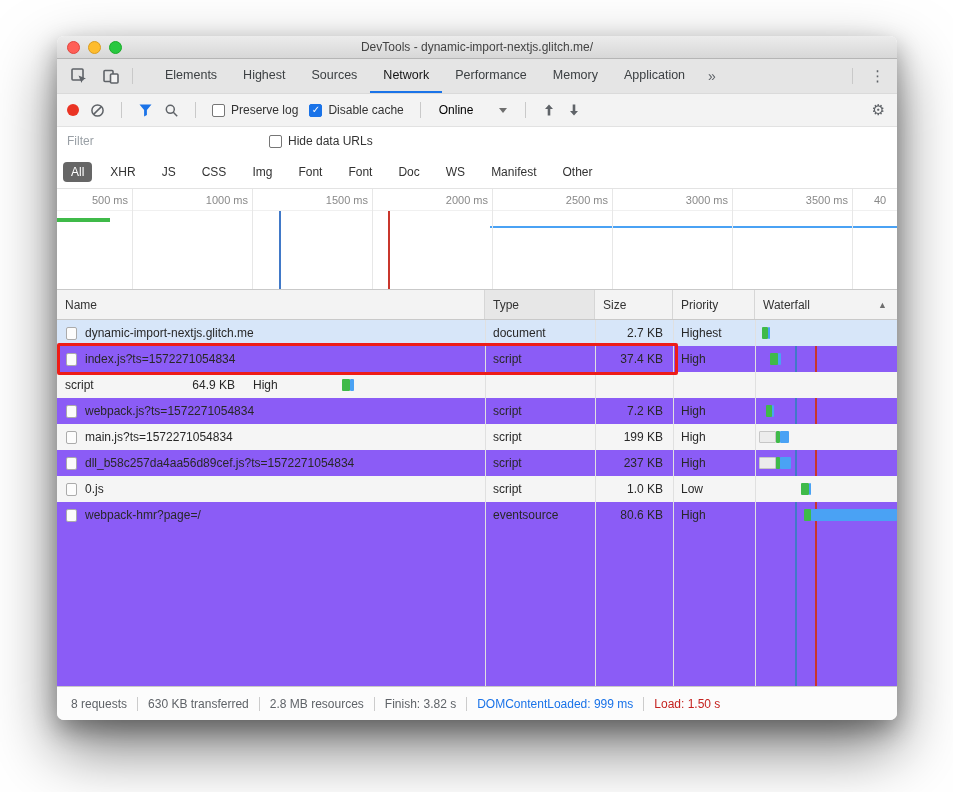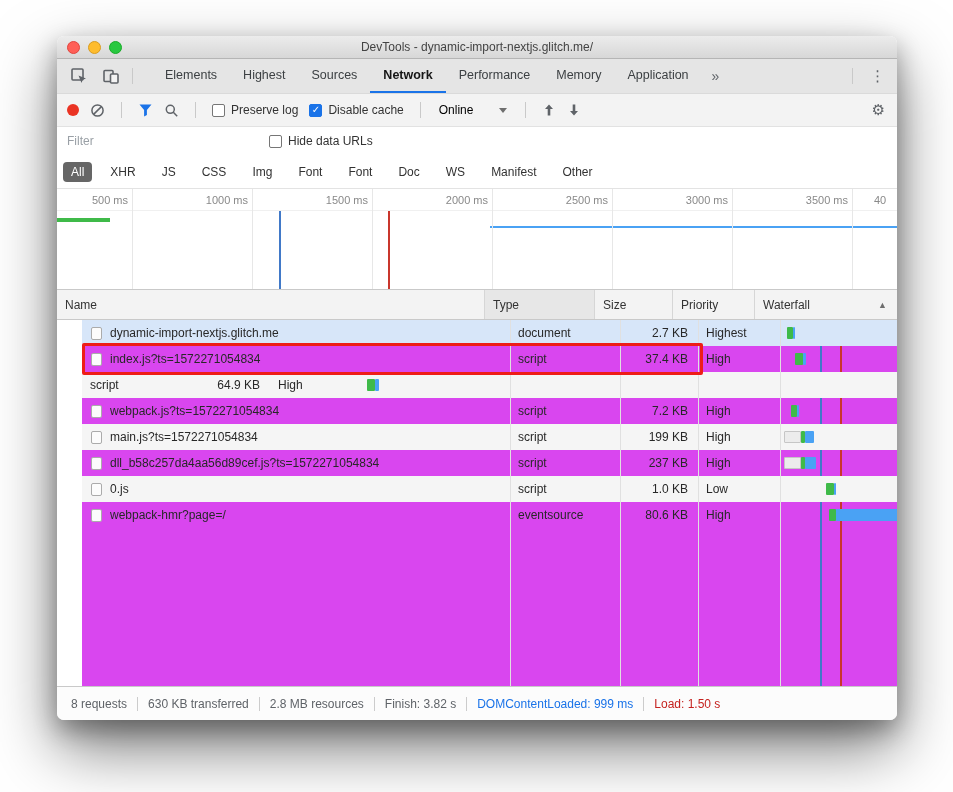--- a/index.html
+++ b/index.html
@@ -25,21 +25,21 @@
   .title { font-size:12px; color:#434343; }
 
   
   .tabbar { height:35px; flex:none; background:#e5e5e5; border-bottom:1px solid #dadada;
     display:flex; align-items:stretch; padding-left:6px; }
   .tool-icon-btn { width:32px; display:flex; align-items:center; justify-content:center; }
   .vdiv { width:1px; height:16px; background:#c9c9c9; align-self:center; margin:0 5px; }
   .tab-strip { display:flex; align-items:stretch; margin-left:14px; }
   .tab { display:flex; align-items:center; padding:0 13px; font-size:12.5px; color:#3c4043;
     border-bottom:2px solid transparent; cursor:default; }
-  .tab.selected { color:#161616; border-bottom-color:var(--accent,#1a73e8);font-weight:bold; }
+  .tab.selected { color:#161616; border-bottom-color:var(--accent,#1a73e8); }
   .more-tabs { display:flex; align-items:center; padding:0 10px; color:#5f6368; font-size:14px; }
   .spacer { flex:1; }
   .kebab { display:flex; align-items:center; padding:0 12px; color:#5f6368; font-size:15px; }
 
   
   .toolbar { height:33px; flex:none; background:#f3f3f3; border-bottom:1px solid #e2e2e2;
     display:flex; align-items:center; padding:0 10px; gap:11px; }
   .record-dot { width:12px; height:12px; border-radius:50%; background:var(--record-red,#ea3323); flex:none; }
   .icon { display:inline-flex; align-items:center; justify-content:center; }
   .check-group { display:flex; align-items:center; gap:6px; color:#333; white-space:nowrap; }
@@ -78,21 +78,21 @@
 
   
   .theader { height:30px; flex:none; background:#f3f3f3; border-bottom:1px solid #c9c9c9; display:flex; align-items:stretch; }
   .hcell { display:flex; align-items:center; padding:0 8px; border-right:1px solid #d6d6d6;
     font-size:12px; color:#333; white-space:nowrap; }
   .hcell.h-highlight { background:#e7e7e7; }
   .h-name { width:428px; } .h-type { width:110px; } .h-size { width:78px; } .h-priority { width:82px; }
   .h-waterfall { flex:1; border-right:none; justify-content:space-between; padding-right:10px; }
   .sort-arrow { font-size:9px; color:#6e6e6e; margin-left:8px; }
 
-  .tbody { position:relative; flex:1; background:#d946ef; overflow:hidden;margin-left:25px; }
+  .tbody { position:relative; flex:1; background:#8b5cf6; overflow:hidden; }
   .rows { position:relative; }
   .row { display:flex; height:26px; line-height:26px; position:relative; z-index:2; }
   .row.striped { background:#f5f5f5; }
   .row.selected { background:var(--selected-row,#d7e6f9); }
   .cell { white-space:nowrap; overflow:hidden; }
   .c-name { width:428px; display:flex; align-items:center; gap:8px; padding:0 8px 0 9px; }
   .file-icon { width:11px; height:13px; border:1px solid #ababab; border-radius:2px; background:#fcfcfc; flex:none; }
   .c-type { width:110px; padding:0 8px; }
   .c-size { width:78px; padding:0 10px 0 8px; text-align:right; }
   .c-priority { width:82px; padding:0 8px; }

